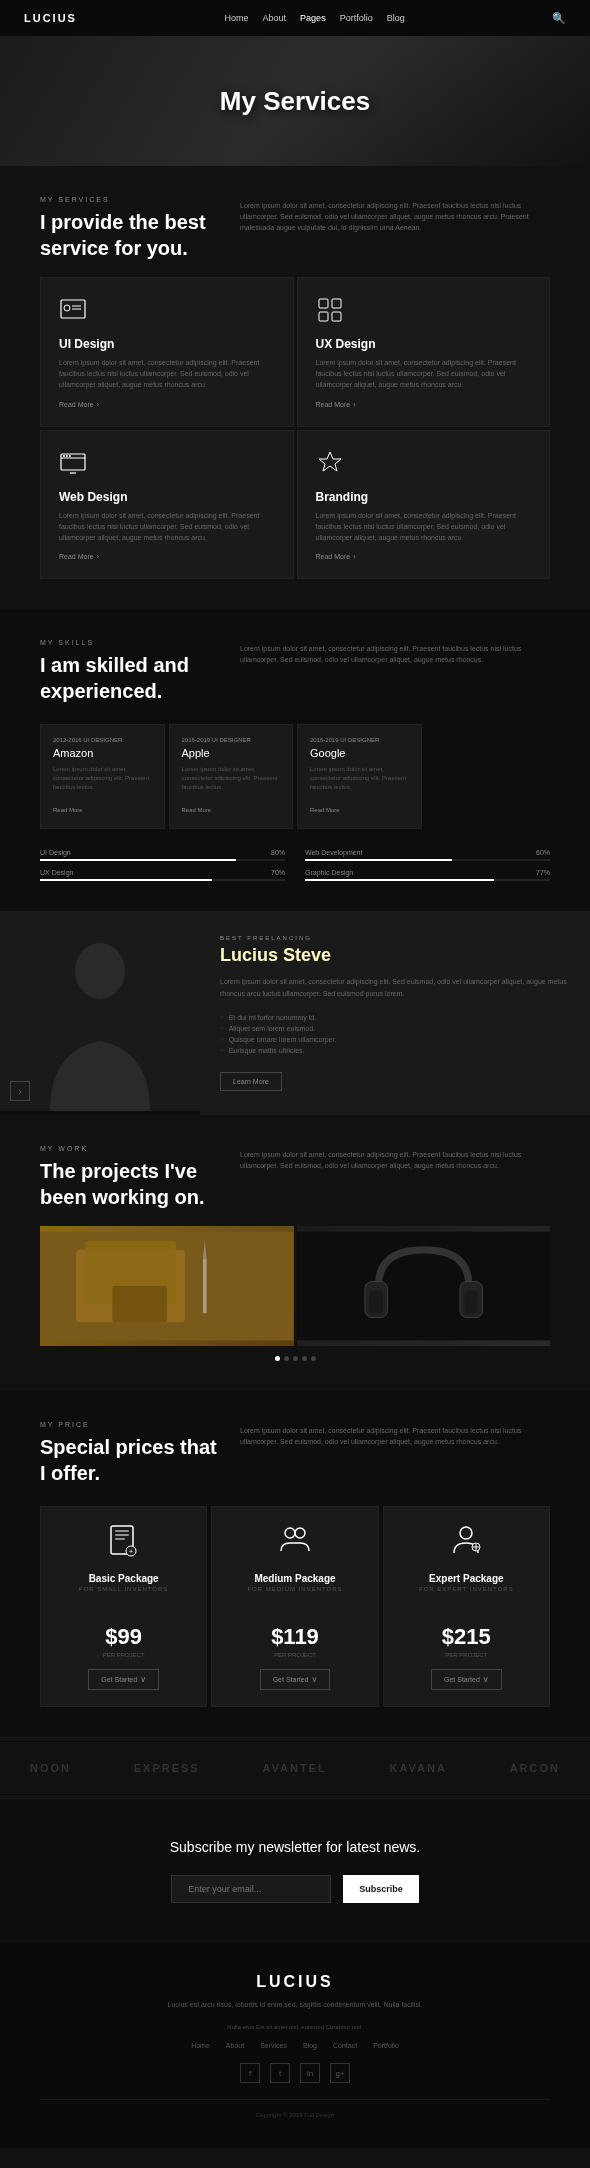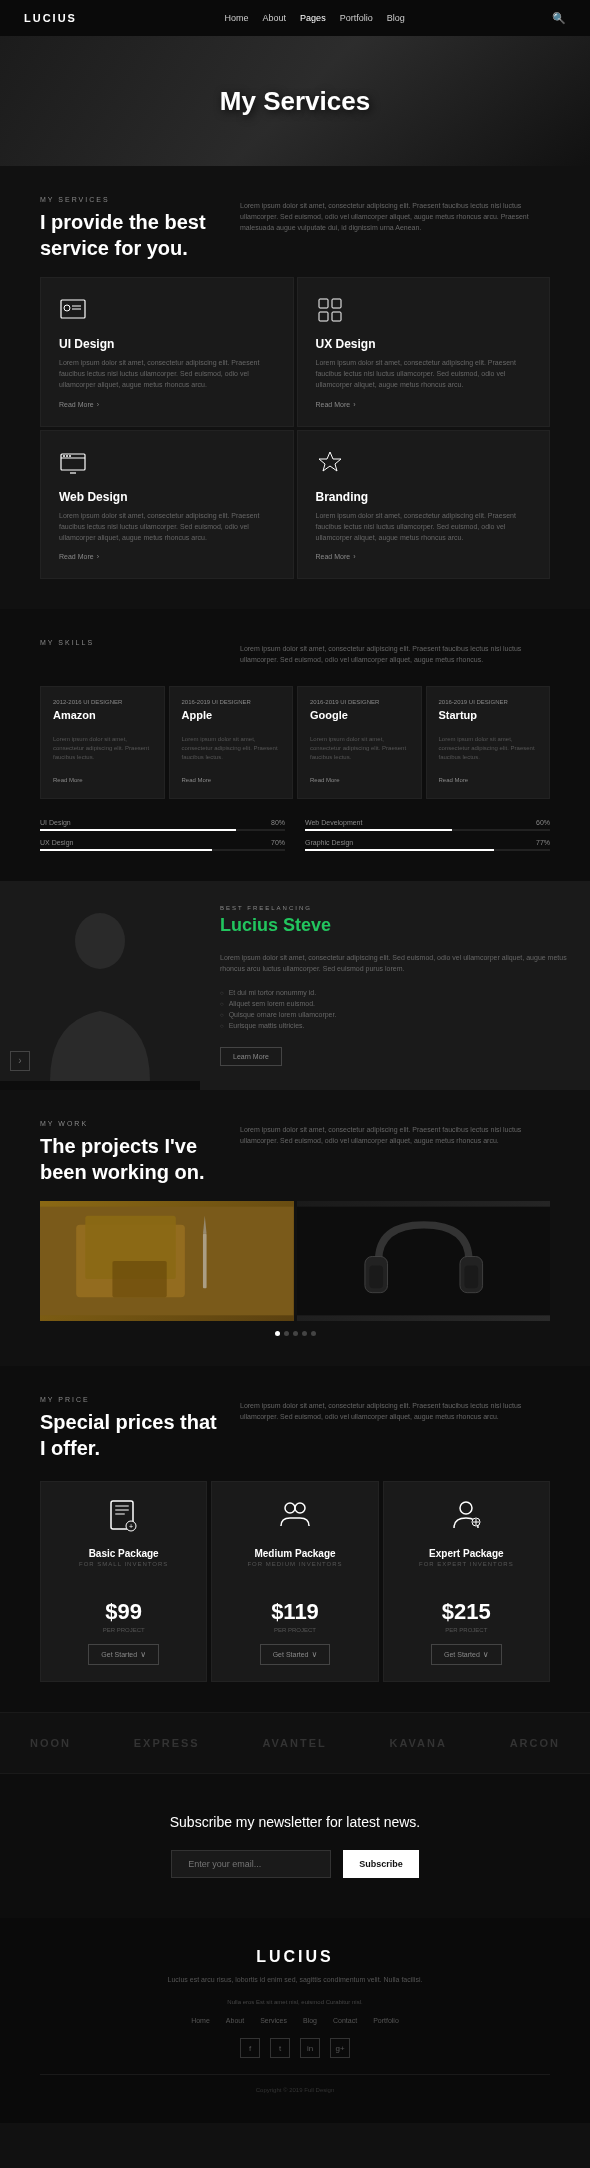--- a/index.html
+++ b/index.html
@@ -77,21 +77,21 @@
     
     .skills-section { background: #0d0d0d; padding: 30px 40px; }
     .skills-intro { display: flex; gap: 20px; align-items: flex-start; margin-bottom: 20px; }
     .skills-intro-left { flex: 0 0 180px; }
     .skills-intro-left h2 { font-size: 20px; line-height: 1.3; color: #fff; font-weight: bold; }
     .skills-intro-right { flex: 1; font-size: 7px; color: #666; line-height: 1.6; margin-top: 4px; }
 
     .experience-cards { display: grid; grid-template-columns: repeat(4, 1fr); gap: 4px; margin-bottom: 20px; }
     .exp-card { background: #1a1a1a; padding: 12px; border: 1px solid #222; }
     .exp-card .exp-years { font-size: 6px; color: #888; margin-bottom: 4px; }
-    .exp-card .exp-company { font-size: 11px; font-weight: bold; color: #fff; margin-bottom: 14px; }
+    .exp-card .exp-company { font-size: 11px; font-weight: normal; color: #fff; margin-bottom: 6px; }
     .exp-card p { font-size: 6px; color: #555; line-height: 1.5; margin-bottom: 6px; }
     .exp-card a { font-size: 6px; color: #888; text-decoration: none; }
 
     
     .skill-bars { display: grid; grid-template-columns: 1fr 1fr; gap: 8px 20px; }
     .skill-item { }
     .skill-header { display: flex; justify-content: space-between; margin-bottom: 3px; }
     .skill-name { font-size: 7px; color: #888; }
     .skill-pct { font-size: 7px; color: #888; }
     .skill-bar-bg { background: #222; height: 2px; width: 100%; }
@@ -125,21 +125,21 @@
       font-size: 10px;
       color: #666;
       cursor: pointer;
     }
     .freelancer-info {
       flex: 1;
       padding: 24px 20px;
       background: #1a1a1a;
     }
     .freelancer-label { font-size: 6px; color: #888; letter-spacing: 2px; text-transform: uppercase; margin-bottom: 4px; }
-    .freelancer-name { font-size: 18px; font-weight: bold; color: #22c55e; margin-bottom: 16px; }
+    .freelancer-name { font-size: 18px; font-weight: bold; color: #fef9c3; margin-bottom: 10px; }
     .freelancer-desc { font-size: 7px; color: #666; line-height: 1.7; margin-bottom: 12px; }
     .freelancer-list { list-style: none; margin-bottom: 14px; }
     .freelancer-list li { font-size: 7px; color: #666; padding: 2px 0; display: flex; align-items: center; gap: 5px; }
     .freelancer-list li::before { content: '○'; font-size: 6px; color: #555; }
     .learn-more { font-size: 7px; color: #888; text-decoration: none; border: 1px solid #444; padding: 5px 12px; display: inline-block; }
 
     
     .work-section { padding: 30px 40px; }
     .work-intro { display: flex; gap: 20px; align-items: flex-start; margin-bottom: 16px; }
     .work-intro-left { flex: 0 0 180px; }
@@ -302,46 +302,41 @@
       <p>Lorem ipsum dolor sit amet, consectetur adipiscing elit. Praesent faucibus lectus nisi luctus ullamcorper. Sed euismod, odio vel ullamcorper aliquet, augue metus rhoncus arcu.</p>
       <a>Read More</a>
     </div>
   </div>
 </section>
 
 <div class="skills-section">
   <div class="skills-intro">
     <div class="skills-intro-left">
       <div class="section-label">MY SKILLS</div>
+      <h2>I am skilled and experienced.</h2>
     </div>
     <div class="skills-intro-right">Lorem ipsum dolor sit amet, consectetur adipiscing elit. Praesent faucibus lectus nisi luctus ullamcorper. Sed euismod, odio vel ullamcorper aliquet, augue metus rhoncus.</div>
   </div>
 
   <div class="experience-cards">
     <div class="exp-card">
       <div class="exp-years">2012-2016 UI DESIGNER</div>
       <div class="exp-company">Amazon</div>
       <p>Lorem ipsum dolor sit amet, consectetur adipiscing elit. Praesent faucibus lectus.</p>
       <a>Read More</a>
     </div>
     <div class="exp-card">
       <div class="exp-years">2016-2019 UI DESIGNER</div>
       <div class="exp-company">Apple</div>
       <p>Lorem ipsum dolor sit amet, consectetur adipiscing elit. Praesent faucibus lectus.</p>
       <a>Read More</a>
     </div>
     <div class="exp-card">
       <div class="exp-years">2016-2019 UI DESIGNER</div>
       <div class="exp-company">Google</div>
-      <p>Lorem ipsum dolor sit amet, consectetur adipiscing elit. Praesent faucibus lectus.</p>
-      <a>Read More</a>
-    </div>
-    <div class="exp-card">
-      <div class="exp-years">2016-2019 UI DESIGNER</div>
-      <div class="exp-company">Startup</div>
       <p>Lorem ipsum dolor sit amet, consectetur adipiscing elit. Praesent faucibus lectus.</p>
       <a>Read More</a>
     </div>
   </div>
 
   <div class="skill-bars">
     <div class="skill-item">
       <div class="skill-header">
         <span class="skill-name">UI Design</span>
         <span class="skill-pct">80%</span>

